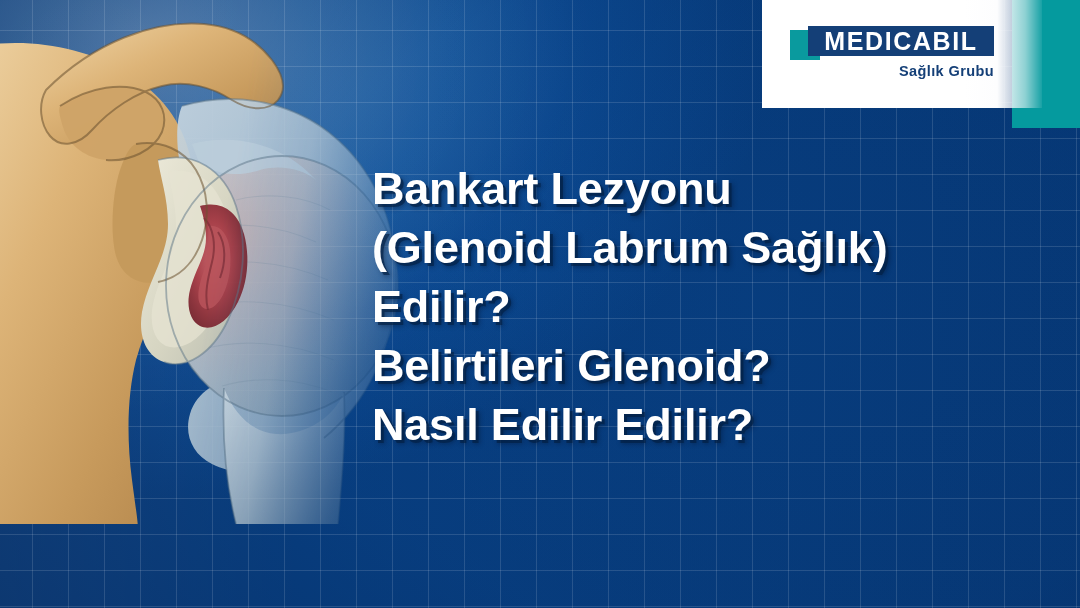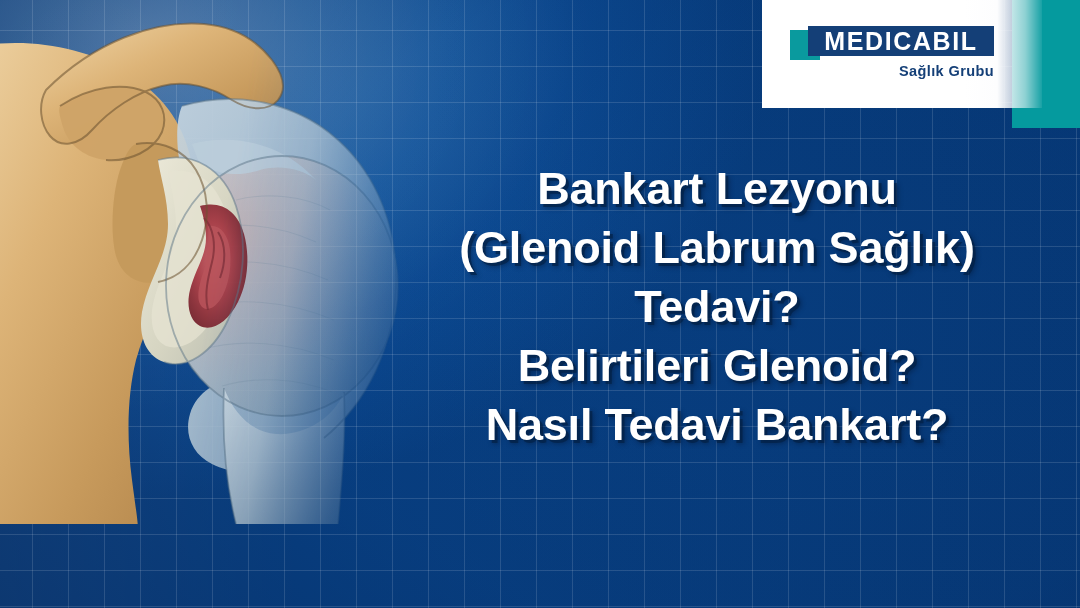--- a/index.html
+++ b/index.html
@@ -80,21 +80,20 @@
   .teal-block {
     position:absolute; left:1012px; top:0;
     width:68px; height:128px;
     background:#059a9e;
   }
 
   
   .headline {
     position:absolute; left:372px; top:160px;
     width:690px;
-    text-align:center;
     color:#ffffff;
     font-family:"Liberation Sans", sans-serif;
     font-weight:700;
     font-size:45px;
     line-height:1.31;
     letter-spacing:-0.2px;
     text-shadow:3px 3px 0 rgba(4,30,64,0.62), 4px 4px 5px rgba(2,20,48,0.45);
   }
   .headline .ln { display:block; white-space:nowrap; }
 
@@ -238,23 +237,23 @@
       <div class="logo-bar">
         <span class="logo-word">MEDICABIL</span>
       </div>
       <div class="logo-sub">Sağlık Grubu</div>
     </div>
   </div>
 
   <div class="headline">
     <span class="ln">Bankart Lezyonu</span>
     <span class="ln">(Glenoid Labrum Sağlık)</span>
-    <span class="ln">Tedavi?</span>
+    <span class="ln">Edilir?</span>
     <span class="ln">Belirtileri Glenoid?</span>
-    <span class="ln">Nasıl Tedavi Bankart?</span>
+    <span class="ln">Nasıl Edilir Edilir?</span>
   </div>
 
   <div class="footer">
 
     
 
     
 
     
 

